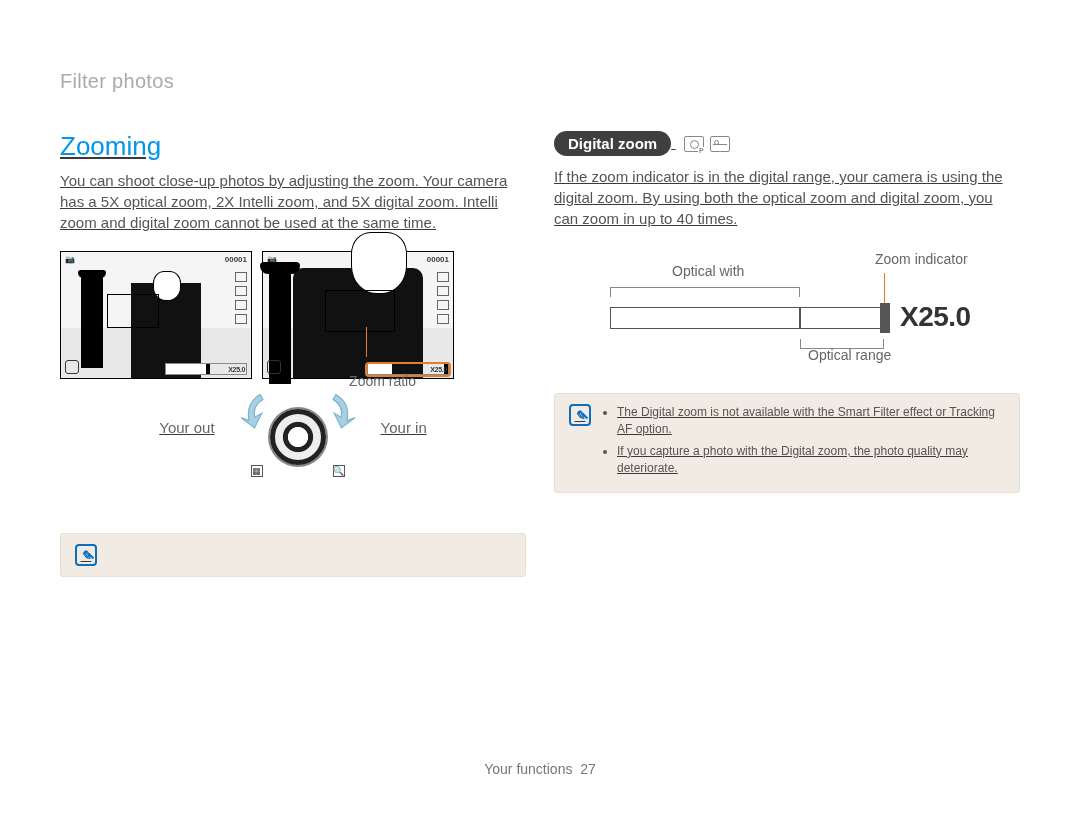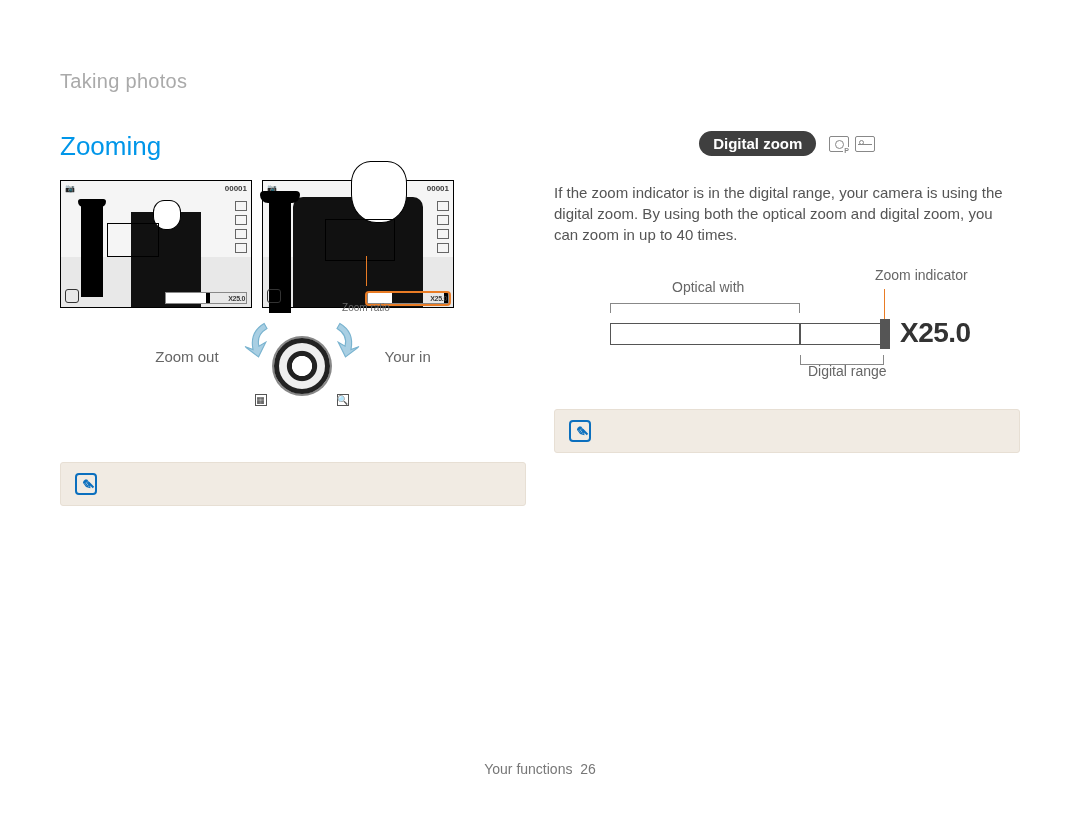--- a/index.html
+++ b/index.html
@@ -18,20 +18,21 @@
   .breadcrumb {
     font-size: 20px;
     color: #aaa;
     font-weight: 300;
     margin-bottom: 38px;
     letter-spacing: 0.3px;
   }
   .columns {
     display: flex;
     gap: 28px;
+    text-decoration: underline;
   }
   .col { flex: 1; }
   h1.section-title {
     color: #0096e9;
     font-weight: 400;
     font-size: 26px;
     margin-bottom: 8px;
   }
   p.body {
     font-size: 15px;
@@ -168,23 +169,23 @@
   }
   .controls-row .label {
     font-size: 15px;
     color: #666;
     margin-top: 32px;
   }
   .zoom-ratio-label {
     position: absolute;
     top: -14px;
     left: 256px;
-    font-size: 10px;
+    font-size: 14px;
     color: #666;
-    text-align: center;
+    text-align: right;
     width: 100px;
   }
   .zoom-ratio-label::after {
     content: "";
     display: block;
     width: 1px;
     height: 30px;
     background: #e97c25;
     position: absolute;
     top: -46px;
@@ -363,26 +364,27 @@
     width: 100%;
     text-align: center;
     font-size: 14px;
     color: #777;
   }
 </style>
 </head>
 <body>
 
 <div class="page">
-  <div class="breadcrumb">Taking photos</div>
+  <div class="breadcrumb">Filter photos</div>
 
   <div class="columns">
 
     <div class="col">
       <h1 class="section-title">Zooming</h1>
+      <p class="body">You can shoot close-up photos by adjusting the zoom. Your camera has a 5X optical zoom, 2X Intelli zoom, and 5X digital zoom. Intelli zoom and digital zoom cannot be used at the same time.</p>
 
       <div class="screenshots">
 
         <div class="cam-screen">
           <div class="topbar">
             <span>📷</span>
             <span>00001</span>
           </div>
           <div class="side-icons">
             <span></span>
@@ -433,21 +435,21 @@
           </div>
           <div class="zoom-bar-highlight"></div>
         </div>
       </div>
 
       <div style="position:relative;">
         <div class="zoom-ratio-label">Zoom ratio</div>
       </div>
 
       <div class="controls-row">
-        <div class="label">Zoom out</div>
+        <div class="label">Your out</div>
         <div class="zoom-wheel-wrap">
           <div class="zoom-arrow left">
             <svg viewBox="0 0 30 30">
                 <path d="M25 5 Q10 5 5 20 L0 14 L6 28 L18 20 L11 20 Q14 10 25 10 Z"></path>
               </svg>
           </div>
           <div class="zoom-wheel"></div>
           <div class="zoom-arrow right">
             <svg viewBox="0 0 30 30">
                 <path d="M5 5 Q20 5 25 20 L30 14 L24 28 L12 20 L19 20 Q16 10 5 10 Z"></path>
@@ -458,45 +460,51 @@
         </div>
         <div class="label">Your in</div>
       </div>
 
       <div class="note-box">
         <div class="note-icon">✎</div>
       </div>
     </div>
 
     <div class="col">
-      <div style="margin-bottom:26px;text-align:center;">
+      <div style="margin-bottom:10px;">
         <span class="pill">Digital zoom</span>
         <span class="mode-icons">
           <span class="mode-ic cam"></span>
           <span class="mode-ic scene"></span>
         </span>
       </div>
       <p class="body">If the zoom indicator is in the digital range, your camera is using the digital zoom. By using both the optical zoom and digital zoom, you can zoom in up to 40 times.</p>
 
       <div class="range-diagram">
         <div class="rd-label opt">Optical with</div>
         <div class="rd-label opt-bracket"></div>
         <div class="rd-label zi">Zoom indicator</div>
         <div class="zi-line"></div>
         <div class="range-bar optical"></div>
         <div class="range-bar digital"></div>
         <div class="range-ind"></div>
         <div class="range-text">X25.0</div>
         <div class="rd-label dig-bracket"></div>
-        <div class="rd-label dig">Digital range</div>
+        <div class="rd-label dig">Optical range</div>
       </div>
 
       <div class="note-box right">
         <div class="note-icon">✎</div>
+        <div class="note-text">
+          <ul>
+            <li>The Digital zoom is not available with the Smart Filter effect or Tracking AF option.</li>
+            <li>If you capture a photo with the Digital zoom, the photo quality may deteriorate.</li>
+          </ul>
+        </div>
       </div>
     </div>
   </div>
 </div>
 
 <div class="footer">
   <span>Your functions</span>
-  &nbsp;<span>26</span>
+  &nbsp;<span>27</span>
 </div>
 
 </body></html>

